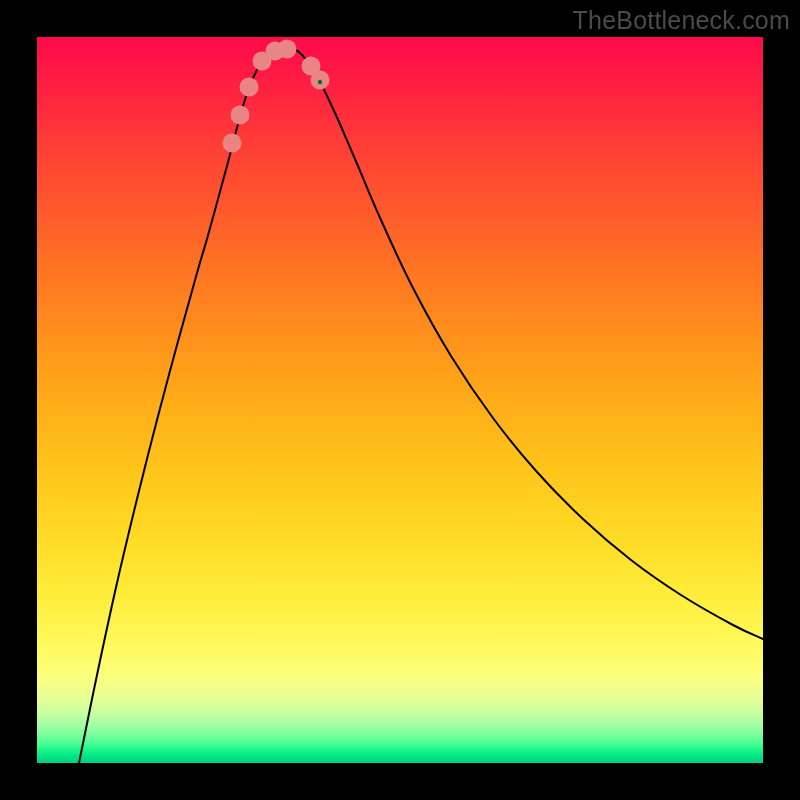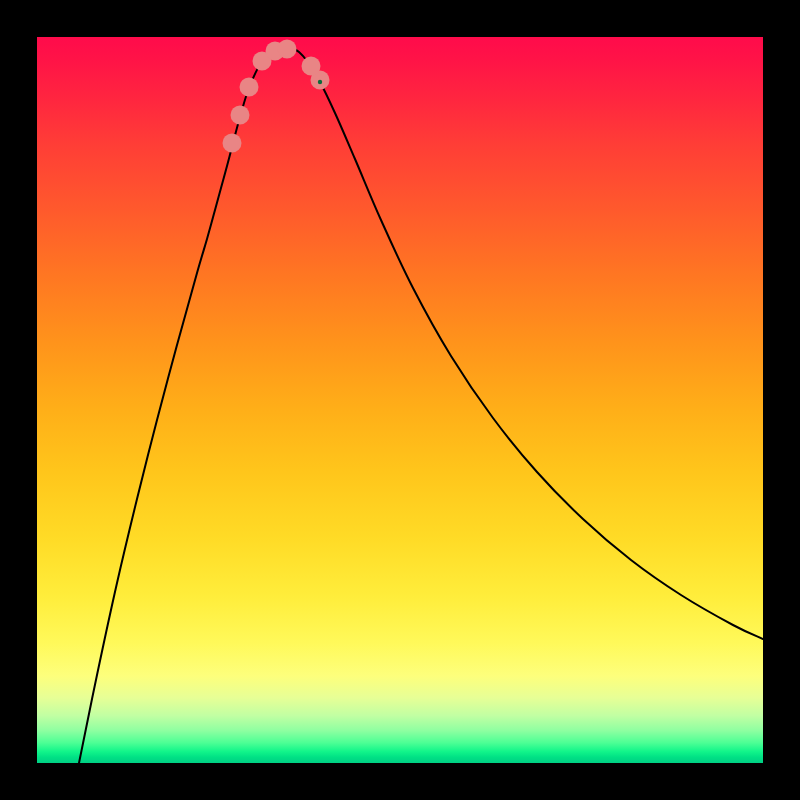--- a/index.html
+++ b/index.html
@@ -85,13 +85,14 @@
           <circle cx="212" cy="50" r="9.5" fill="#e98585"></circle>
           <circle cx="225" cy="24" r="9.5" fill="#e98585"></circle>
           <circle cx="238" cy="14" r="9.5" fill="#e98585"></circle>
           <circle cx="283" cy="43" r="9.5" fill="#e98585"></circle>
           <circle cx="250" cy="12" r="9.5" fill="#e98585"></circle>
           <circle cx="274" cy="29" r="9.5" fill="#e98585"></circle>
           <circle cx="283" cy="45" r="2.2" fill="#0b6b3a"></circle>
         </g>
     </svg>
   </div>
+  <div class="watermark">TheBottleneck.com</div>
 </div>
 
 </body></html>

